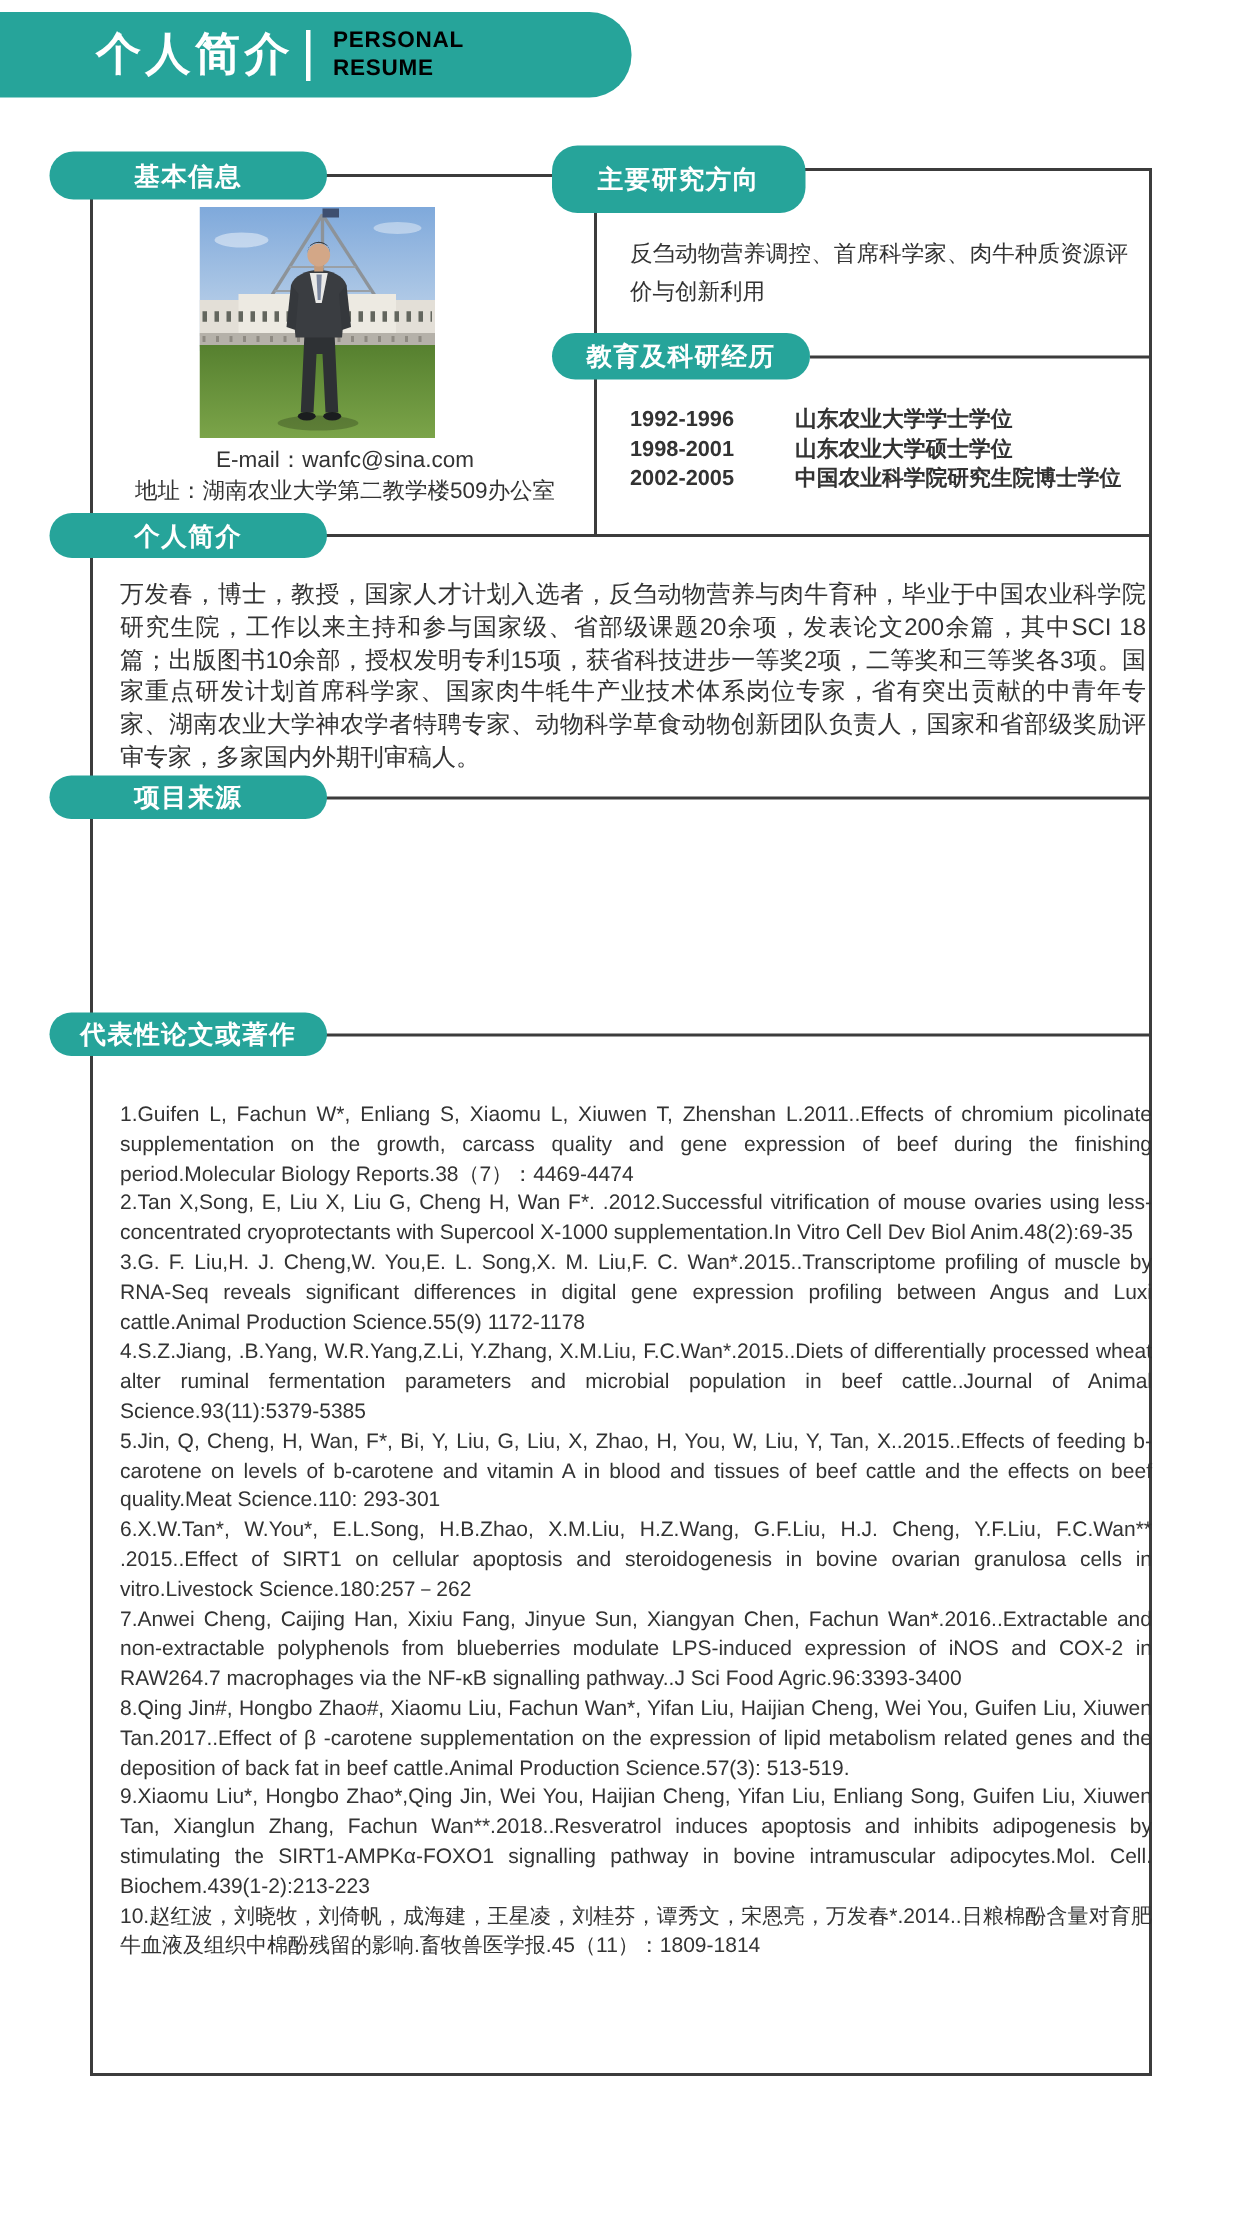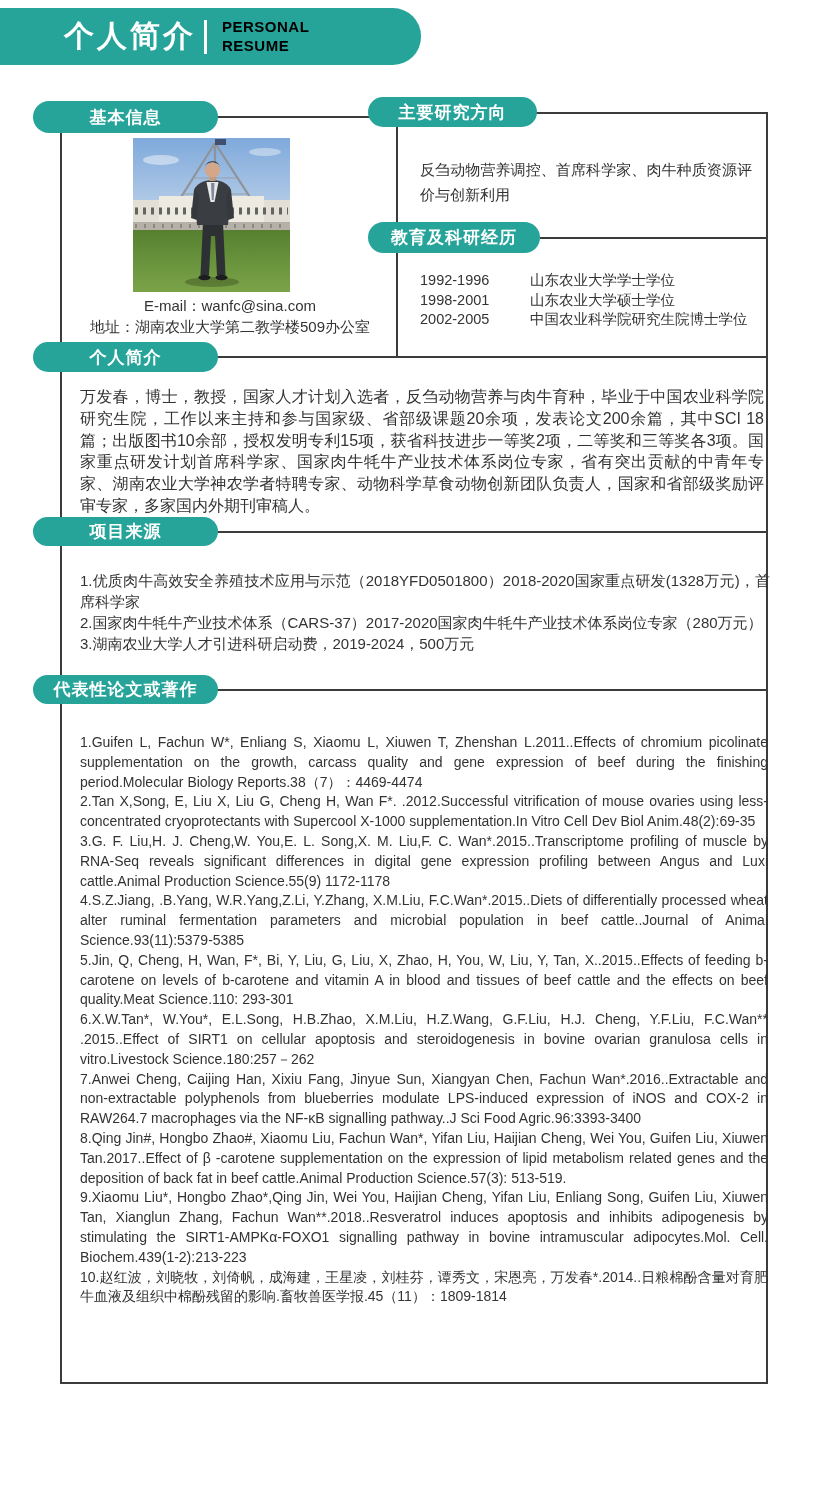--- a/index.html
+++ b/index.html
@@ -25,21 +25,21 @@
     position:absolute;background:#26a49a;color:#ffffff;font-weight:bold;
     display:flex;align-items:center;justify-content:center;
     border-radius:17px;z-index:3;font-size:17px;letter-spacing:1px;white-space:nowrap;font-family:Liberation Serif, serif;
   }
   
   .content{position:absolute;z-index:2;}
   .photo-box{left:133px;top:138px;width:157px;height:154px;}
   .contact{left:62px;width:336px;text-align:center;font-size:15px;white-space:nowrap;}
   .research-text{left:420px;top:158px;width:332px;font-size:15px;line-height:1.65;text-align:justify;}
   .edu-list{left:420px;top:271px;width:345px;font-size:14.5px;line-height:19.5px;}
-  .edu-row{display:flex;}
+  .edu-row{display:flex;font-weight:bold;}
   .edu-period{width:82px;margin-right:28px;flex:none;}
   .profile-text{left:80px;top:386px;width:684px;font-size:16px;line-height:21.8px;text-align:justify;}
   .projects-list{left:80px;top:570px;width:690px;font-size:15px;line-height:21px;text-align:justify;}
   .pub-list{left:80px;top:733px;width:688px;font-size:14px;line-height:19.8px;text-align:justify;}
 </style>
 </head>
 <body>
 
 <div class="page">
 
@@ -60,21 +60,21 @@
   <div class="vline" style="left:766px;top:112px;height:1272px;"></div>
   <div class="hline" style="left:217px;top:356px;width:550px;"></div>
   <div class="vline" style="left:60px;top:357px;height:161px;"></div>
   <div class="hline" style="left:217px;top:531px;width:550px;"></div>
   <div class="vline" style="left:60px;top:532px;height:145px;"></div>
   <div class="hline" style="left:217px;top:689px;width:550px;"></div>
   <div class="vline" style="left:60px;top:690px;height:694px;"></div>
   <div class="hline" style="left:60px;top:1382px;width:708px;"></div>
 
   <div class="pill" style="left:33px;top:101px;width:185px;height:32px;">基本信息</div>
-  <div class="pill" style="left:368px;top:97px;width:169px;height:30px;">主要研究方向</div>
+  <div class="pill" style="left:368px;top:97px;width:169px;height:45px;">主要研究方向</div>
   <div class="pill" style="left:368px;top:222px;width:172px;height:31px;">教育及科研经历</div>
   <div class="pill" style="left:33px;top:342px;width:185px;height:30px;">个人简介</div>
   <div class="pill" style="left:33px;top:675px;width:185px;height:29px;">代表性论文或著作</div>
   <div class="pill" style="left:33px;top:517px;width:185px;height:29px;">项目来源</div>
 
   <div class="content photo-box">
     <svg width="157" height="154" viewBox="0 0 157 154" xmlns="http://www.w3.org/2000/svg">
       <defs>
         <linearGradient id="sky" x1="0" y1="0" x2="0" y2="1">
           <stop offset="0" stop-color="#7fa9db"></stop>
@@ -138,25 +138,20 @@
       <span>山东农业大学硕士学位</span>
     </div>
     <div class="edu-row">
       <span class="edu-period">2002-2005</span>
       <span>中国农业科学院研究生院博士学位</span>
     </div>
   </div>
 
   <div class="content profile-text">万发春，博士，教授，国家人才计划入选者，反刍动物营养与肉牛育种，毕业于中国农业科学院研究生院，工作以来主持和参与国家级、省部级课题20余项，发表论文200余篇，其中SCI 18篇；出版图书10余部，授权发明专利15项，获省科技进步一等奖2项，二等奖和三等奖各3项。国家重点研发计划首席科学家、国家肉牛牦牛产业技术体系岗位专家，省有突出贡献的中青年专家、湖南农业大学神农学者特聘专家、动物科学草食动物创新团队负责人，国家和省部级奖励评审专家，多家国内外期刊审稿人。</div>
 
-  <div class="content projects-list">
-    <div>1.优质肉牛高效安全养殖技术应用与示范（2018YFD0501800）2018-2020国家重点研发(1328万元)，首席科学家</div>
-    <div>2.国家肉牛牦牛产业技术体系（CARS-37）2017-2020国家肉牛牦牛产业技术体系岗位专家（280万元）</div>
-    <div>3.湖南农业大学人才引进科研启动费，2019-2024，500万元</div>
-  </div>
 
   <div class="content pub-list">
     <div>1.Guifen L, Fachun W*, Enliang S, Xiaomu L, Xiuwen T, Zhenshan L.2011..Effects of chromium picolinate supplementation on the growth, carcass quality and gene expression of beef during the finishing period.Molecular Biology Reports.38（7）：4469-4474</div>
     <div>2.Tan X,Song, E, Liu X, Liu G, Cheng H, Wan F*. .2012.Successful vitrification of mouse ovaries using less-concentrated cryoprotectants with Supercool X-1000 supplementation.In Vitro Cell Dev Biol Anim.48(2):69-35</div>
     <div>3.G. F. Liu,H. J. Cheng,W. You,E. L. Song,X. M. Liu,F. C. Wan*.2015..Transcriptome profiling of muscle by RNA-Seq reveals significant differences in digital gene expression profiling between Angus and Luxi cattle.Animal Production Science.55(9) 1172-1178</div>
     <div>4.S.Z.Jiang, .B.Yang, W.R.Yang,Z.Li,  Y.Zhang, X.M.Liu, F.C.Wan*.2015..Diets of differentially processed wheat alter ruminal fermentation parameters and microbial population in beef cattle..Journal of Animal Science.93(11):5379-5385</div>
     <div>5.Jin, Q, Cheng, H, Wan, F*, Bi, Y, Liu, G, Liu, X, Zhao, H, You, W, Liu, Y, Tan, X..2015..Effects of feeding b-carotene on levels of b-carotene and vitamin A in blood and tissues of beef cattle and the effects on beef quality.Meat Science.110: 293-301</div>
     <div>6.X.W.Tan*, W.You*, E.L.Song, H.B.Zhao, X.M.Liu, H.Z.Wang, G.F.Liu, H.J. Cheng, Y.F.Liu, F.C.Wan** .2015..Effect of SIRT1 on cellular apoptosis and steroidogenesis in bovine ovarian granulosa cells in vitro.Livestock Science.180:257－262</div>
     <div>7.Anwei Cheng, Caijing Han, Xixiu Fang, Jinyue Sun, Xiangyan Chen, Fachun Wan*.2016..Extractable and non-extractable polyphenols from blueberries modulate LPS-induced expression of iNOS and COX-2 in RAW264.7 macrophages via the NF-κB signalling pathway..J Sci Food Agric.96:3393-3400</div>
     <div>8.Qing Jin#, Hongbo Zhao#, Xiaomu Liu, Fachun Wan*, Yifan Liu, Haijian Cheng, Wei You, Guifen Liu, Xiuwen Tan.2017..Effect of β -carotene supplementation on the expression of lipid metabolism related genes and the deposition of back fat in beef cattle.Animal Production Science.57(3): 513-519.</div>

